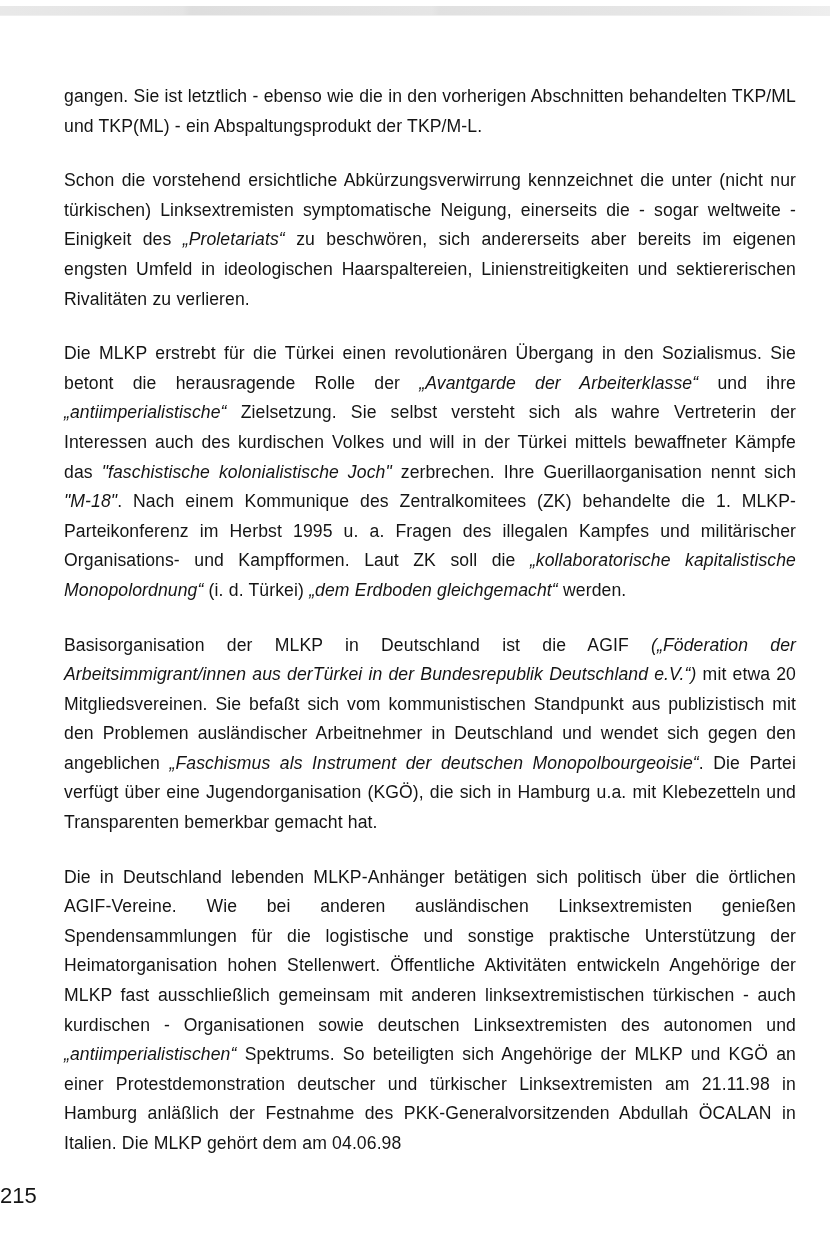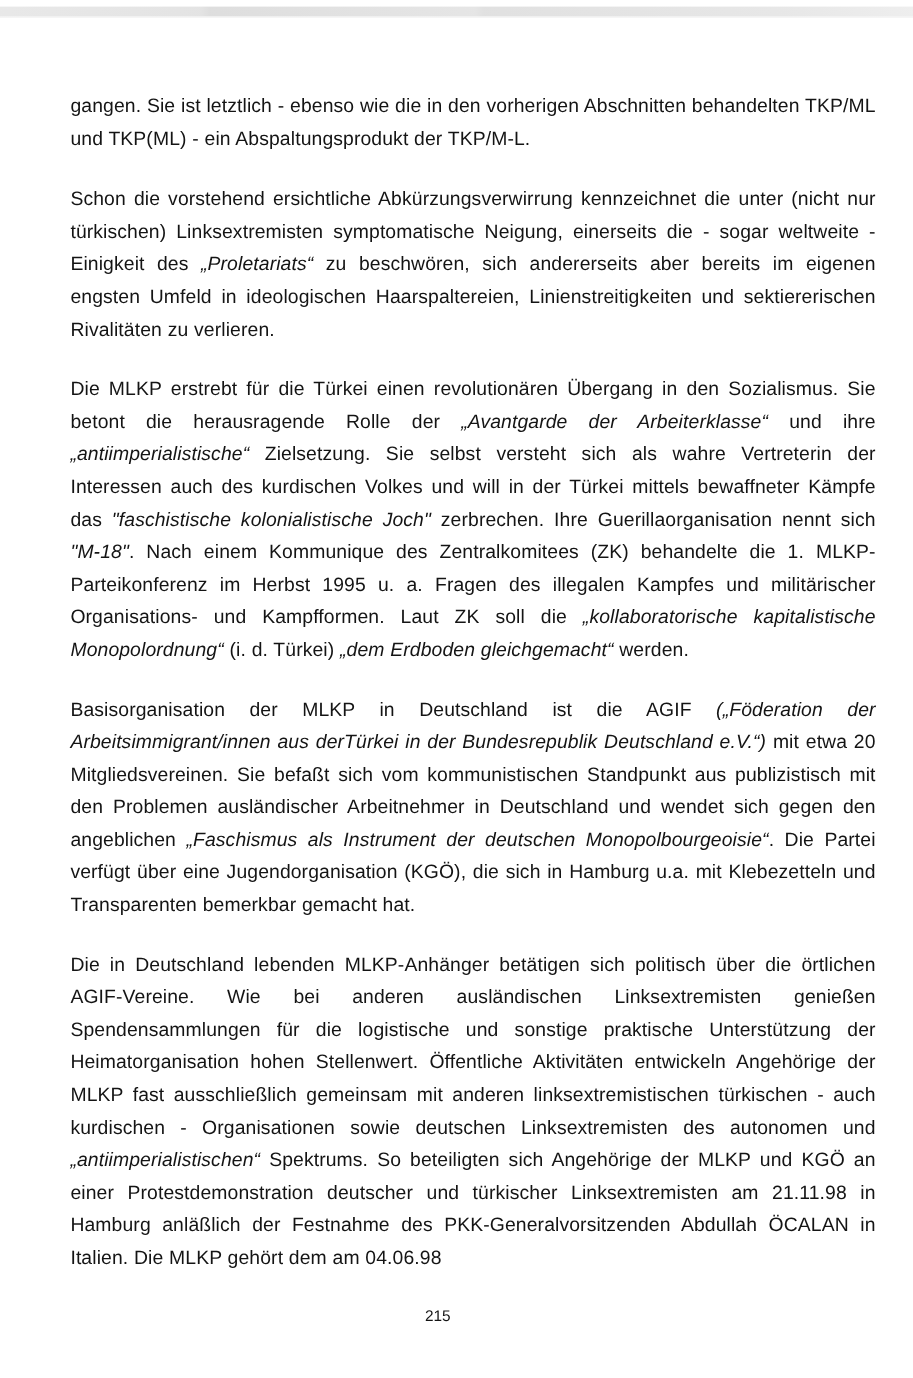--- a/index.html
+++ b/index.html
@@ -70,22 +70,22 @@
   p.para:last-of-type { margin-bottom: 0; }
 
   p.para i, p.para em {
   }
 
   .page-number {
     position: absolute;
     left: 0;
     top: 1185px;
     width: 796px;
-    text-align: center;
-    font-size: 14px;
+    text-align: left;
+    font-size: 22px;
     line-height: 22px;
     color: #141414;
   }
 </style>
 </head>
 <body>
 
 <div class="page">
 
   <div class="scan-edge-band"></div>

